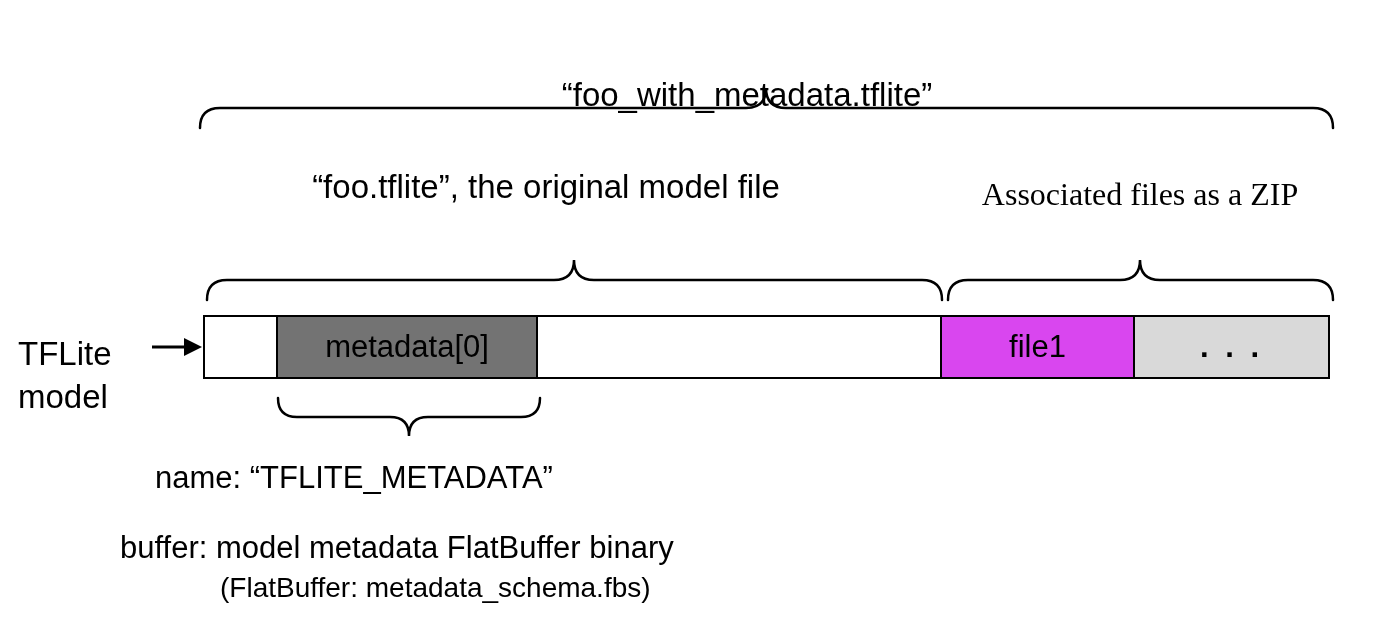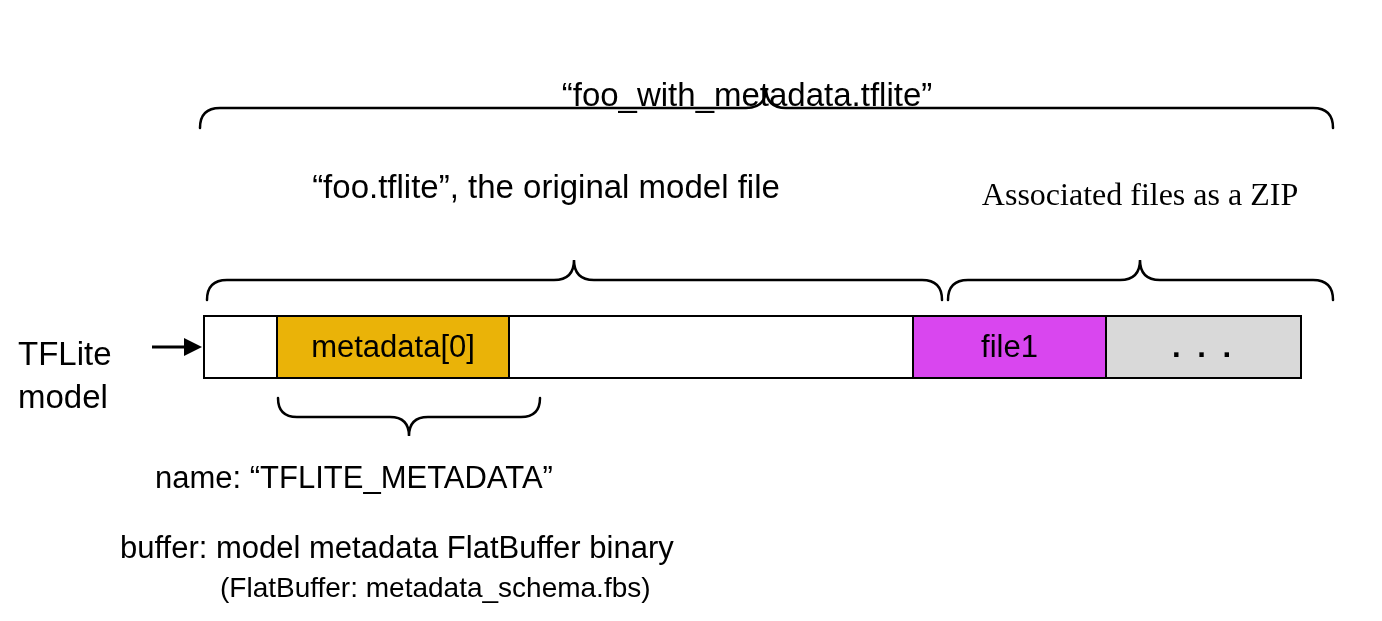--- a/index.html
+++ b/index.html
@@ -54,21 +54,21 @@
     box-sizing: border-box;
     border: 2px solid #000000;
     height: 100%;
     display: flex;
     align-items: center;
     justify-content: center;
     font-size: 31px;
   }
   .seg + .seg { margin-left: -2px; }
   .seg-1 { width: 75px;  background: #ffffff; }
-  .seg-2 { width: 234px; background: #eab308; justify-content: center; }
+  .seg-2 { width: 262px; background: #737373; justify-content: center; }
   .seg-3 { width: 406px; background: #ffffff; }
   .seg-4 { width: 195px; background: #d946ef; }
   .seg-5 { width: 197px; background: #d9d9d9; font-weight: bold; letter-spacing: 4px; }
 
   .note-line1 { left: 120px; top: 460px; font-size: 31px; margin-left: 35px; }
   .note-line2 { left: 120px; top: 498px; font-size: 31px; margin-top: 32px; }
   .note-line3 { left: 220px; top: 572px; font-size: 28px; }
 </style>
 </head>
 <body>

